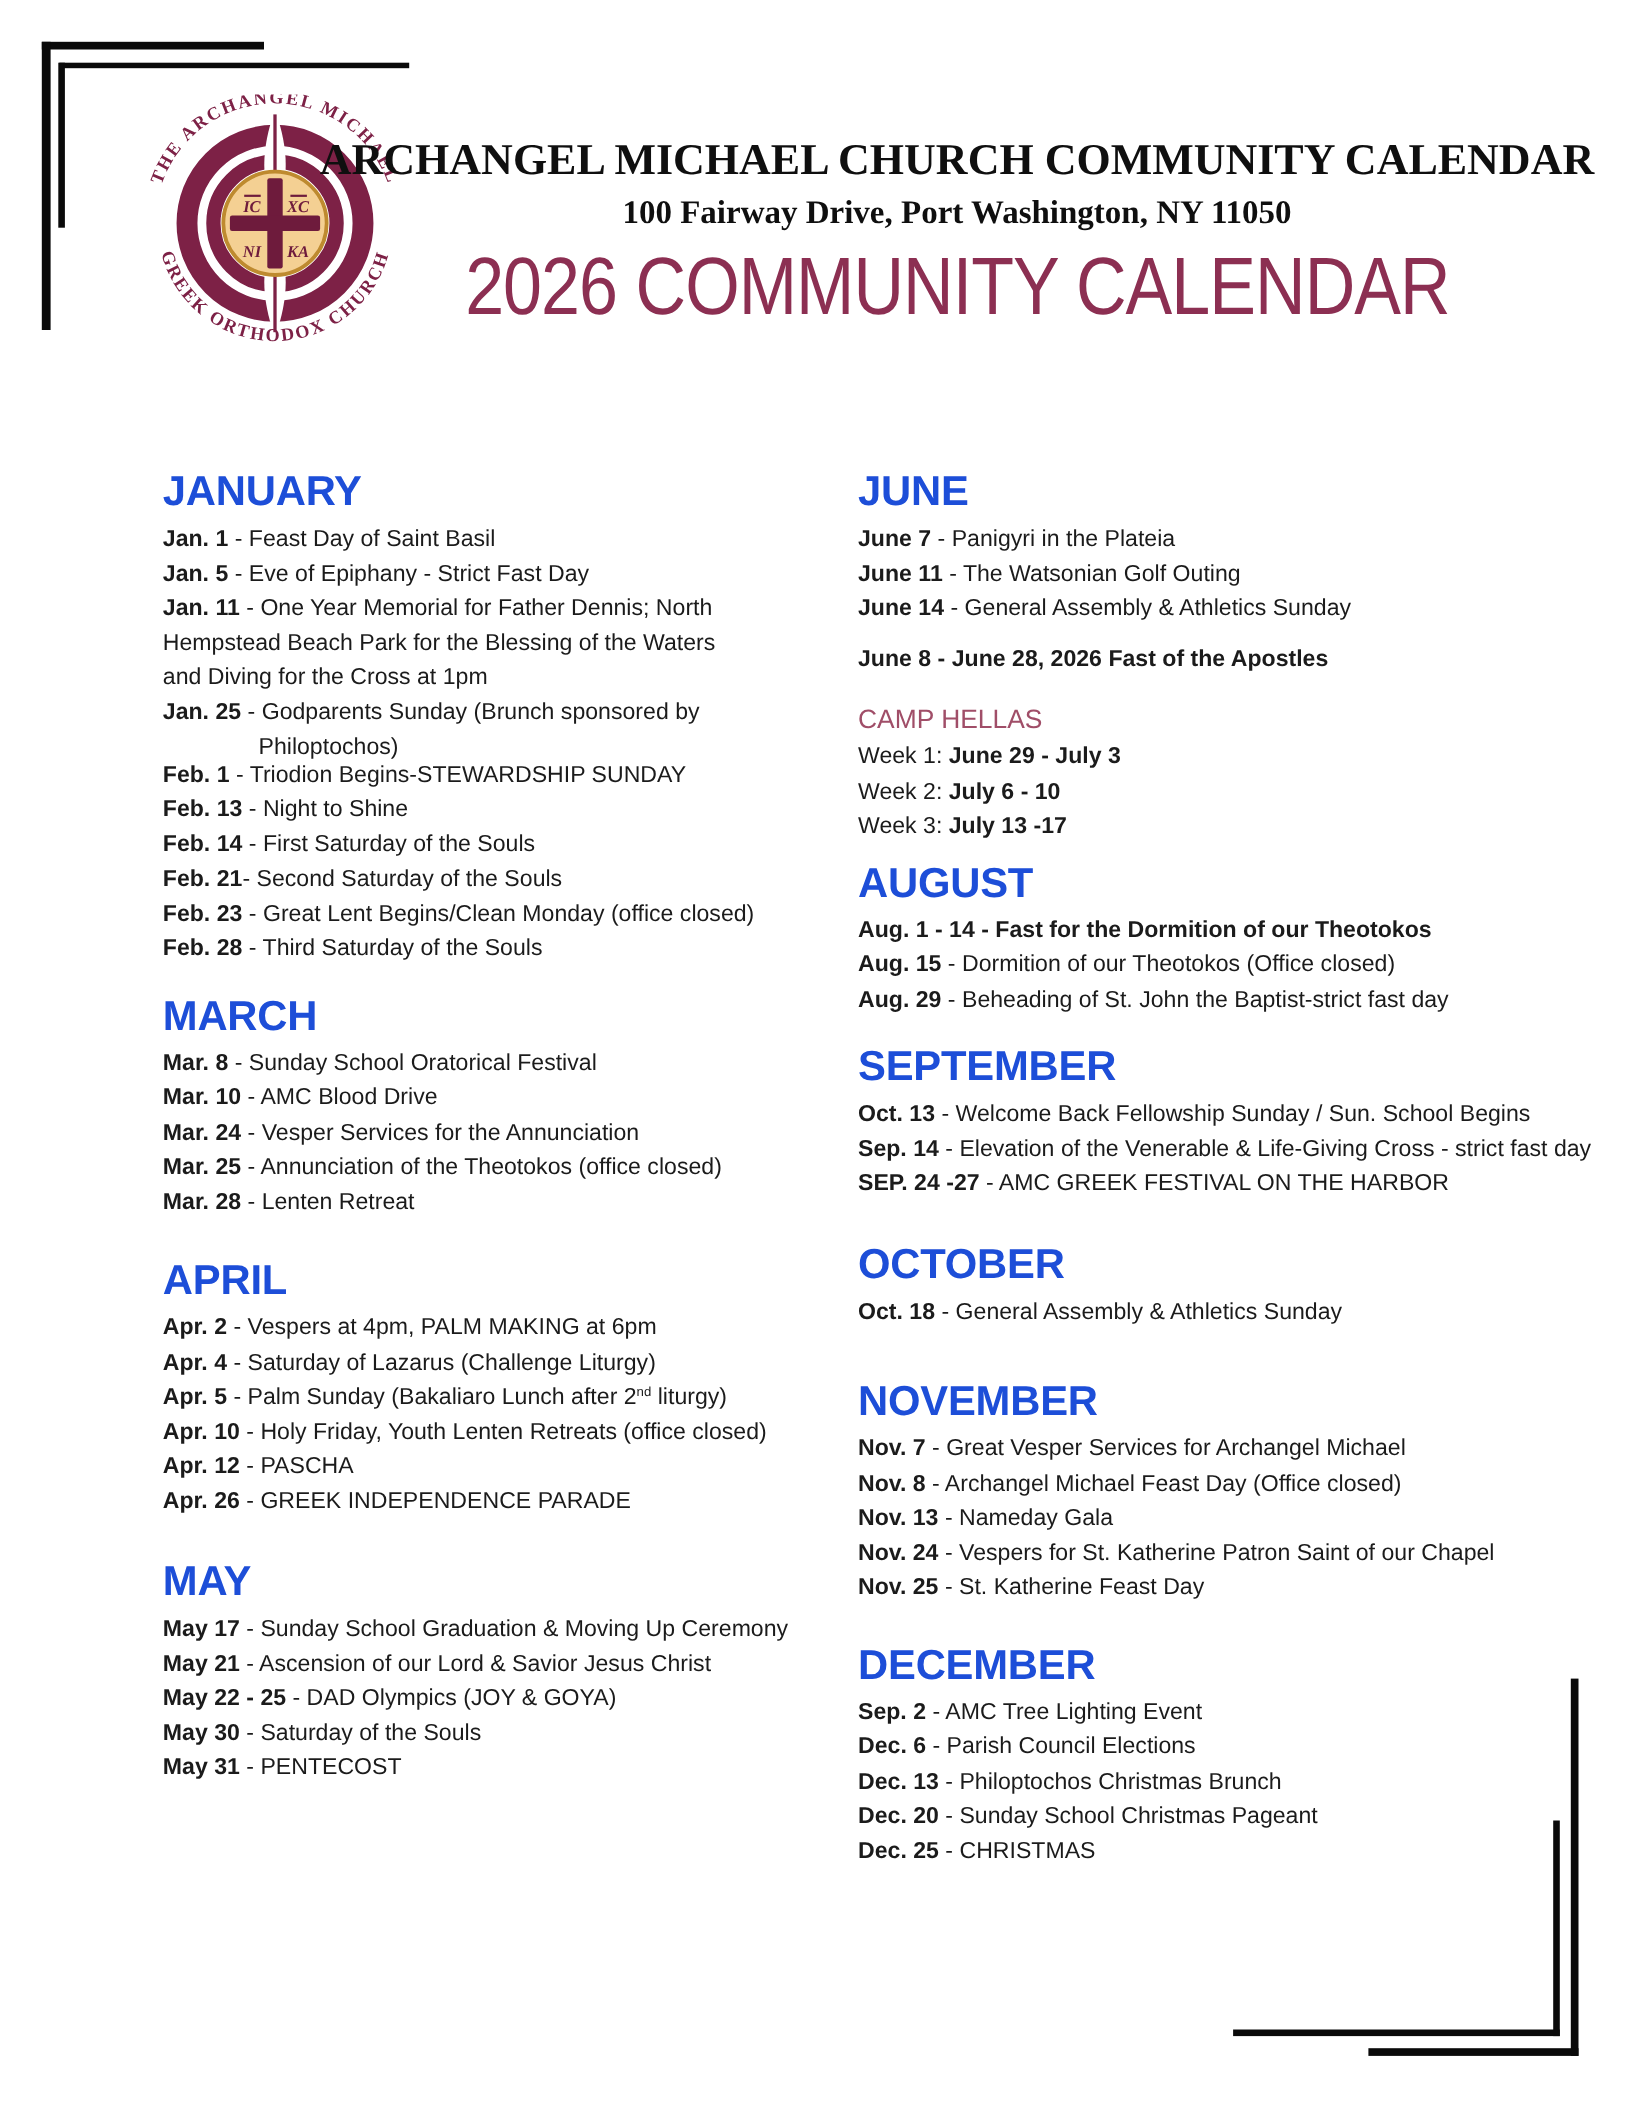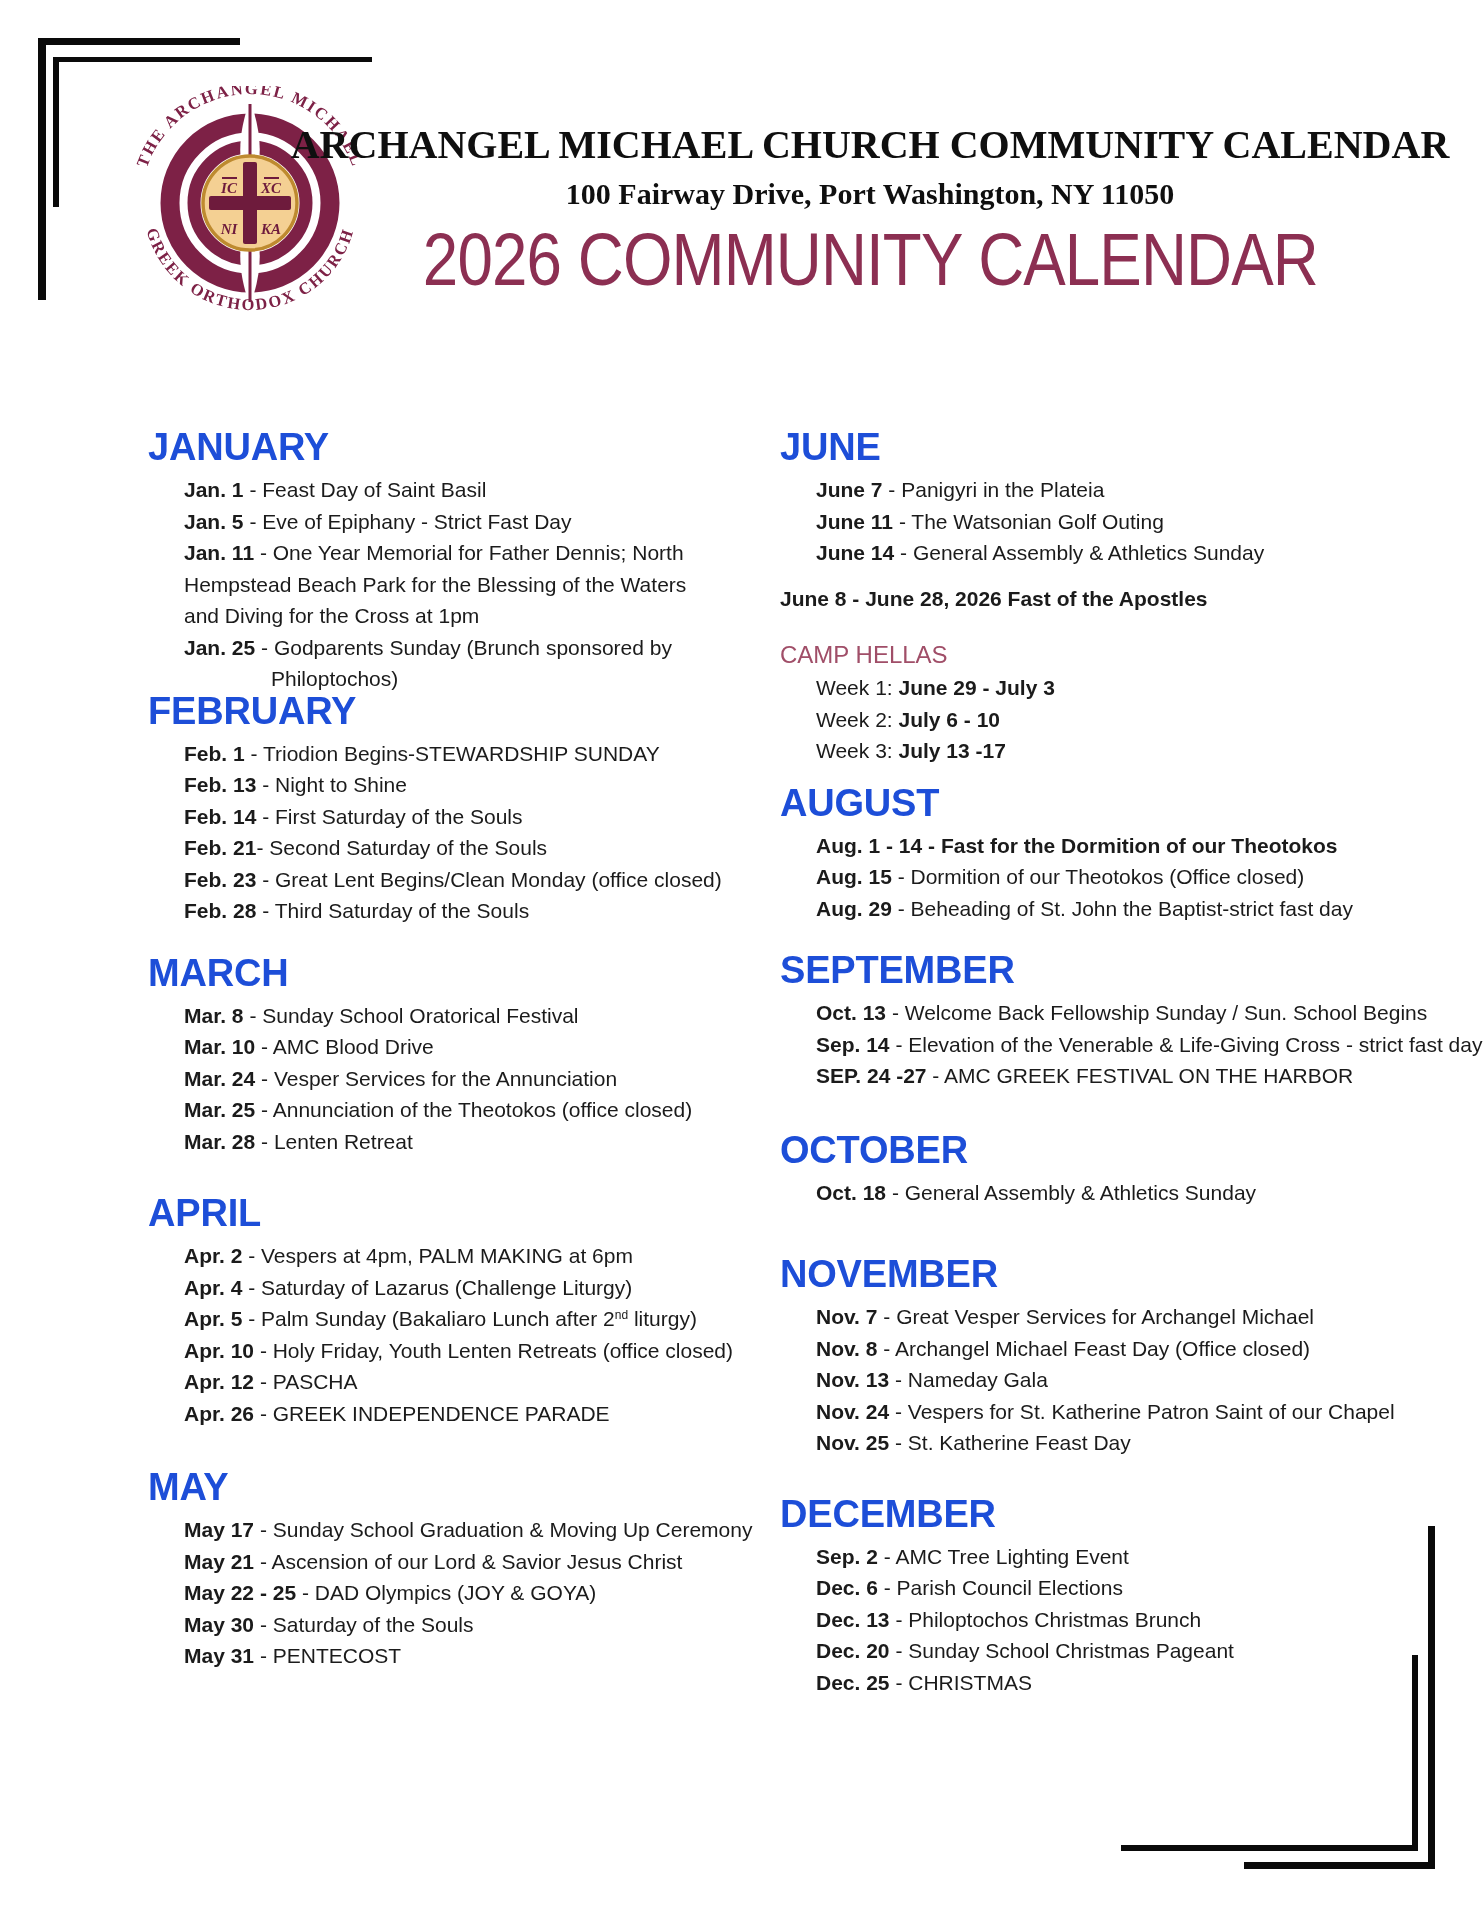--- a/index.html
+++ b/index.html
@@ -26,21 +26,21 @@
              font-size:74px;line-height:68px;font-weight:400;letter-spacing:-1px;color:#8C2F52;}
   
   #logo{position:absolute;left:133px;top:86px;width:234px;height:234px;}
   
   .col{position:absolute;top:425px;}
   #col0{left:148px;width:632px;}
   #col1{left:780px;width:704px;}
   .month-title{margin:0 0 5px 0;font-size:38px;line-height:44px;font-weight:700;
                letter-spacing:-0.2px;color:#1d4ed8;}
   .sub-title{margin:0 0 2px 0;font-size:24px;line-height:30px;font-weight:400;color:#A04E68;}
-  .entry{font-size:21px;line-height:31.5px;white-space:nowrap;margin-left:36px;}
+  .entry{font-size:21px;line-height:31.5px;white-space:nowrap;}
   .entry.wrap{white-space:normal;}
   .entry .b{font-weight:700;}
   .entry .ind{margin-left:87px;}
   .entry sup{font-size:12px;line-height:0;vertical-align:7px;}
   .note{font-size:21px;line-height:31.5px;font-weight:700;margin-top:14px;white-space:nowrap;}
   
   .month-section{margin-top:24px;}
   .col .month-section:first-child{margin-top:0;}
   .sec-february{margin-top:-6px;}
   .sec-march{margin-top:24px;}
@@ -103,21 +103,20 @@
 
   <div class="col" id="col0">
       <section class="month-section sec-january">
         <h2 class="month-title">JANUARY</h2>
         <div class="entry"><span class="b">Jan. 1</span><span> - Feast Day of Saint Basil</span></div>
         <div class="entry"><span class="b">Jan. 5</span><span> - Eve of Epiphany - Strict Fast Day</span></div>
         <div class="entry wrap"><span class="b">Jan. 11</span><span> - One Year Memorial for Father Dennis; North</span><br><span>Hempstead Beach Park for the Blessing of the Waters</span><br><span>and Diving for the Cross at 1pm</span></div>
         <div class="entry wrap"><span class="b">Jan. 25</span><span> - Godparents Sunday (Brunch sponsored by</span><br><span class="ind">Philoptochos)</span></div>
       </section>
       <section class="month-section sec-february">
-        <h2 class="month-title">FEBRUARY</h2>
         <div class="entry"><span class="b">Feb. 1</span><span> - Triodion Begins-STEWARDSHIP SUNDAY</span></div>
         <div class="entry"><span class="b">Feb. 13</span><span> - Night to Shine</span></div>
         <div class="entry"><span class="b">Feb. 14</span><span> - First Saturday of the Souls</span></div>
         <div class="entry"><span class="b">Feb. 21</span><span>- Second Saturday of the Souls</span></div>
         <div class="entry"><span class="b">Feb. 23</span><span> - Great Lent Begins/Clean Monday (office closed)</span></div>
         <div class="entry"><span class="b">Feb. 28</span><span> - Third Saturday of the Souls</span></div>
       </section>
       <section class="month-section sec-march">
         <h2 class="month-title">MARCH</h2>
         <div class="entry"><span class="b">Mar. 8</span><span> - Sunday School Oratorical Festival</span></div>

